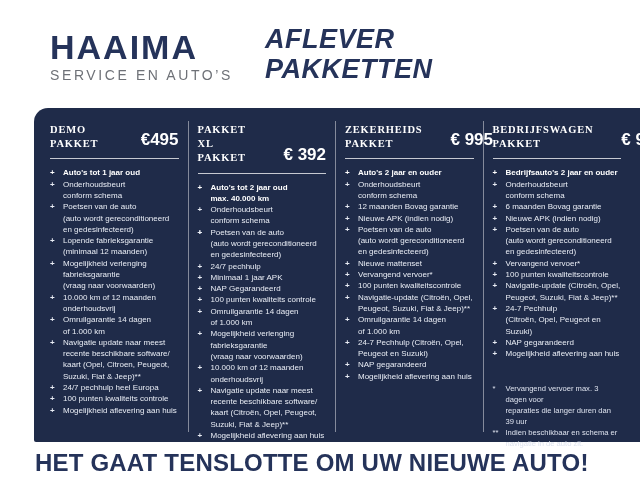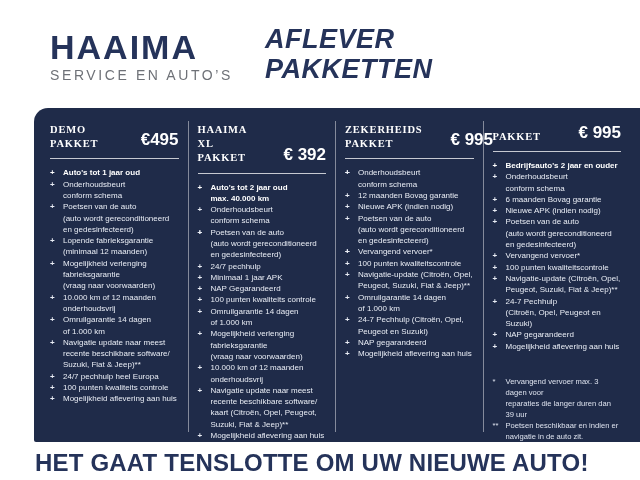--- a/index.html
+++ b/index.html
@@ -189,40 +189,41 @@
           </li>
           <li>
             <span class="plus">+</span>
             <span class="fline">Omruilgarantie 14 dagen</span>
             <span class="fline">of 1.000 km</span>
           </li>
           <li>
             <span class="plus">+</span>
             <span class="fline">Navigatie update naar meest</span>
             <span class="fline">recente beschikbare software/</span>
+            <span class="fline">kaart (Opel, Citroen, Peugeot,</span>
             <span class="fline">Suzuki, Fiat &amp; Jeep)**</span>
           </li>
           <li>
             <span class="plus">+</span>
             <span class="fline">24/7 pechhulp heel Europa</span>
           </li>
           <li>
             <span class="plus">+</span>
             <span class="fline">100 punten kwaliteits controle</span>
           </li>
           <li>
             <span class="plus">+</span>
             <span class="fline">Mogelijkheid aflevering aan huis</span>
           </li>
         </ul>
       </div>
       <div class="col">
         <div class="col-head">
           <div class="col-title">
-            <span>HAAIMA XL</span>
+            <span>PAKKET XL</span>
             <span>PAKKET</span>
           </div>
           <div class="col-price">€ 392</div>
         </div>
         <hr class="rule">
         <ul class="features">
           <li class="bold">
             <span class="plus">+</span>
             <span class="fline">Auto's tot 2 jaar oud</span>
             <span class="fline">max. 40.000 km</span>
@@ -291,20 +292,21 @@
           <div class="col-title">
             <span>ZEKERHEIDS</span>
             <span>PAKKET</span>
           </div>
           <div class="col-price">€ 995</div>
         </div>
         <hr class="rule">
         <ul class="features">
           <li class="bold">
             <span class="plus">+</span>
+            <span class="fline">Auto's 2 jaar en ouder</span>
           </li>
           <li>
             <span class="plus">+</span>
             <span class="fline">Onderhoudsbeurt</span>
             <span class="fline">conform schema</span>
           </li>
           <li>
             <span class="plus">+</span>
             <span class="fline">12 maanden Bovag garantie</span>
           </li>
@@ -313,20 +315,21 @@
             <span class="fline">Nieuwe APK (indien nodig)</span>
           </li>
           <li>
             <span class="plus">+</span>
             <span class="fline">Poetsen van de auto</span>
             <span class="fline">(auto wordt gereconditioneerd</span>
             <span class="fline">en gedesinfecteerd)</span>
           </li>
           <li>
             <span class="plus">+</span>
+            <span class="fline">Nieuwe mattenset</span>
           </li>
           <li>
             <span class="plus">+</span>
             <span class="fline">Vervangend vervoer*</span>
           </li>
           <li>
             <span class="plus">+</span>
             <span class="fline">100 punten kwaliteitscontrole</span>
           </li>
           <li>
@@ -350,20 +353,21 @@
           </li>
           <li>
             <span class="plus">+</span>
             <span class="fline">Mogelijkheid aflevering aan huis</span>
           </li>
         </ul>
       </div>
       <div class="col">
         <div class="col-head">
           <div class="col-title">
+            <span>BEDRIJFSWAGEN</span>
             <span>PAKKET</span>
           </div>
           <div class="col-price">€ 995</div>
         </div>
         <hr class="rule">
         <ul class="features">
           <li class="bold">
             <span class="plus">+</span>
             <span class="fline">Bedrijfsauto's 2 jaar en ouder</span>
           </li>
@@ -414,21 +418,21 @@
           </li>
         </ul>
         <div class="footnotes">
           <div class="footnote">
             <span class="fn-marker">*</span>
             <span class="fline">Vervangend vervoer max. 3 dagen voor</span>
             <span class="fline">reparaties die langer duren dan 39 uur</span>
           </div>
           <div class="footnote">
             <span class="fn-marker">**</span>
-            <span class="fline">Poetsen beschikbaar en indien er</span>
+            <span class="fline">Indien beschikbaar en schema er</span>
             <span class="fline">navigatie in de auto zit.</span>
           </div>
         </div>
       </div>
     </section>
 
   <footer class="footer">
     <div class="footer-tagline">HET GAAT TENSLOTTE OM UW NIEUWE AUTO!</div>
   </footer>
 

